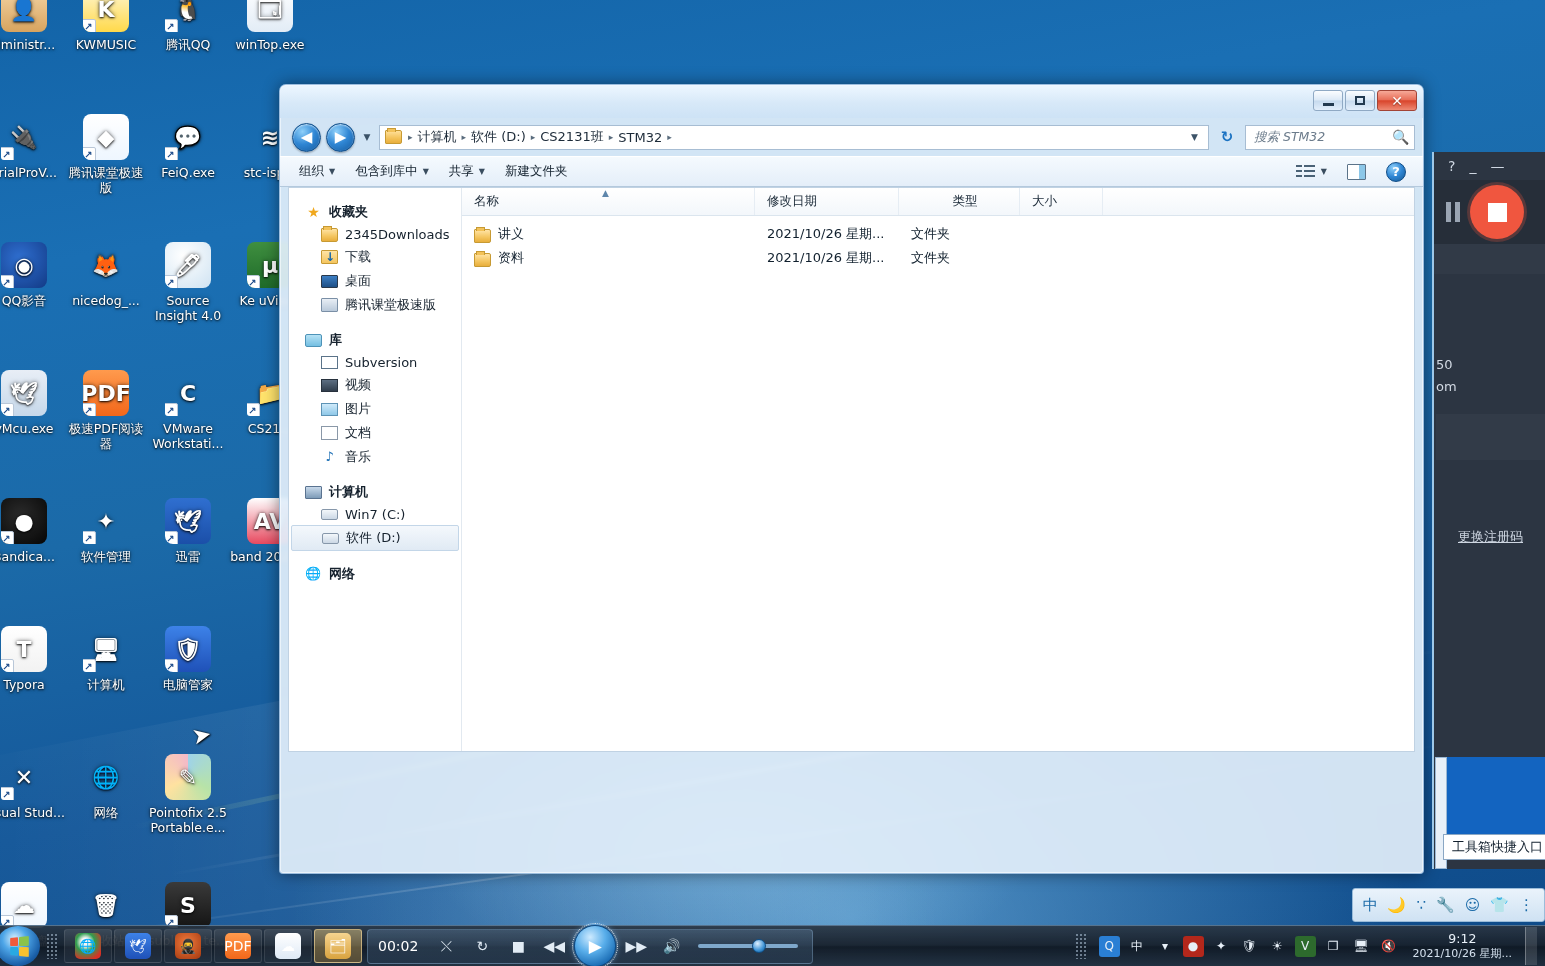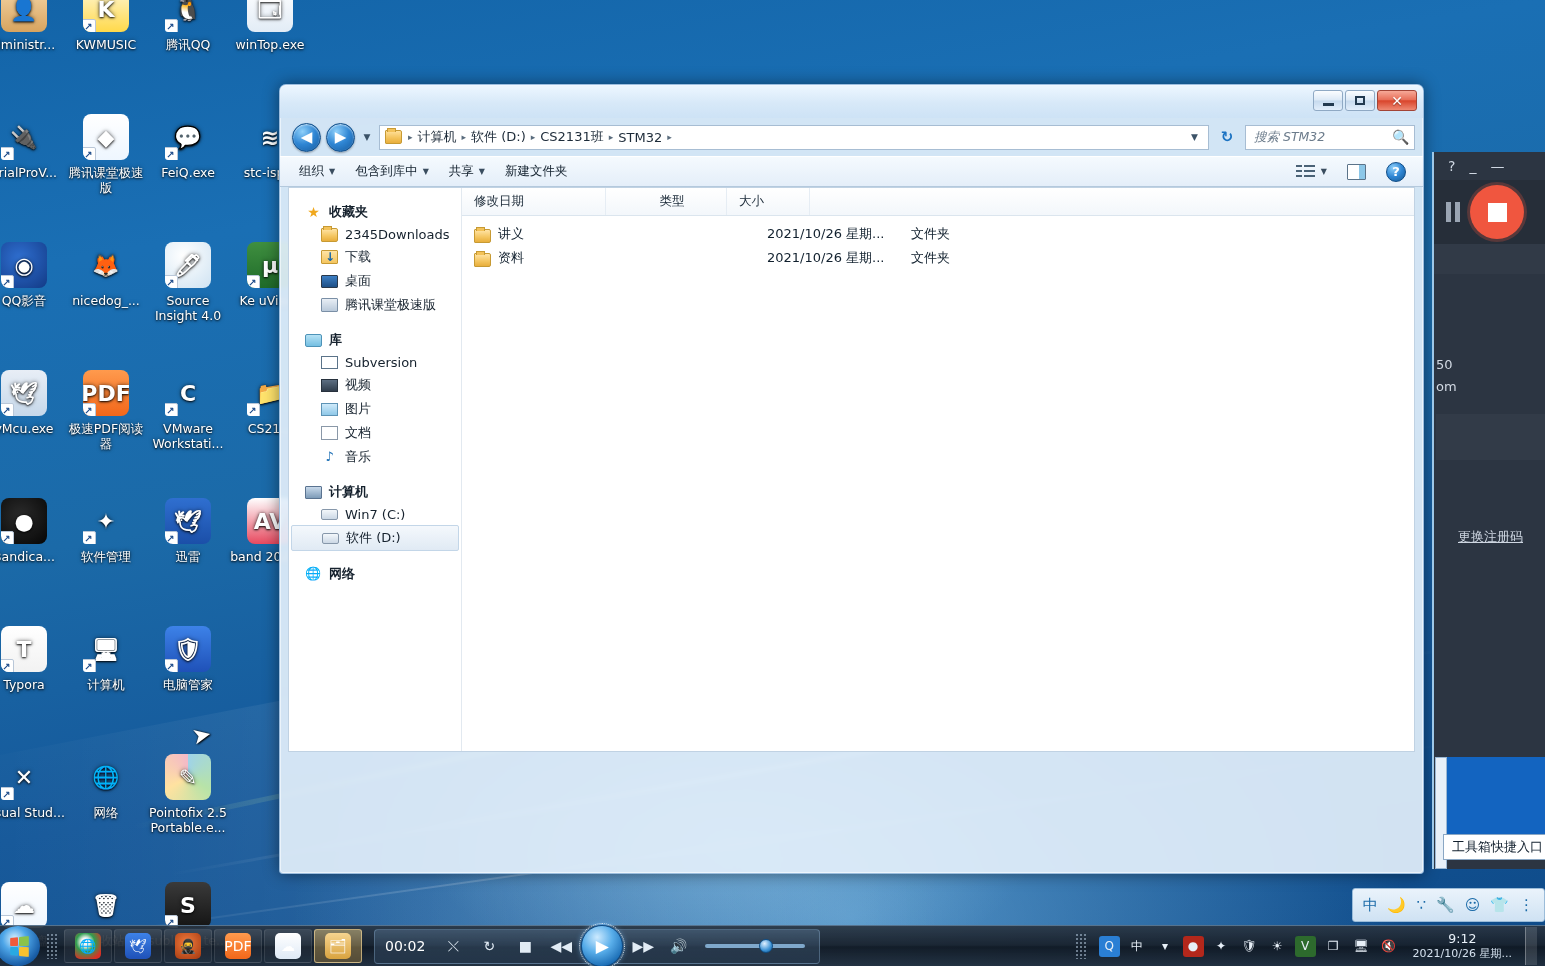--- a/index.html
+++ b/index.html
@@ -265,21 +265,21 @@
     display:flex; align-items:center; justify-content:center;
     border:1px solid rgba(255,255,255,0.10);
     background: linear-gradient(180deg, rgba(255,255,255,0.10), rgba(255,255,255,0.02));
   }
   .tb-btn.active {
     background: linear-gradient(180deg, rgba(255,220,140,0.45), rgba(190,140,50,0.35));
     border:1px solid rgba(255,225,160,0.6);
   }
   .tb-ico { width:26px; height:26px; border-radius:5px; display:flex; align-items:center; justify-content:center; font-size:14px; color:#fff; }
   .mediabar {
-    flex:none; height:35px; display:flex; align-items:center; gap:0px; margin-left:11px;
+    flex:none; height:35px; display:flex; align-items:center; gap:0px; margin-left:4px;
     border-radius:4px; padding:0 6px;
     background: linear-gradient(180deg, rgba(90,120,150,0.45), rgba(40,60,82,0.5));
     border:1px solid rgba(150,185,220,0.35);
   }
   .mtime { color:#fff; font-size:14px; padding:0 10px 0 4px; }
   .mbtn { width:36px; height:27px; display:flex; align-items:center; justify-content:center; color:#e2ecf5; font-size:14px; }
   .playbtn {
     width:42px; height:42px; border-radius:50%; margin:0 2px; flex:none;
     background: radial-gradient(circle at 38% 28%, #cdeaff 0%, #59aeea 40%, #1a6cb4 78%, #0d4c8a 100%);
     border:1px solid #0c4b88; display:flex; align-items:center; justify-content:center;
@@ -593,20 +593,24 @@
       <div class="nav-group">
         <div class="nav-row head">
           <span class="nic net-ic">🌐</span>
           <span>网络</span>
         </div>
       </div>
     </div>
 
     <div class="filepane">
       <div class="colhead">
+        <div class="c c-name">
+          <span>名称</span>
+          <span class="sortmark">▲</span>
+        </div>
         <div class="c c-date">
           <span>修改日期</span>
         </div>
         <div class="c c-type">
           <span>类型</span>
         </div>
         <div class="c c-size">
           <span>大小</span>
         </div>
       </div>

